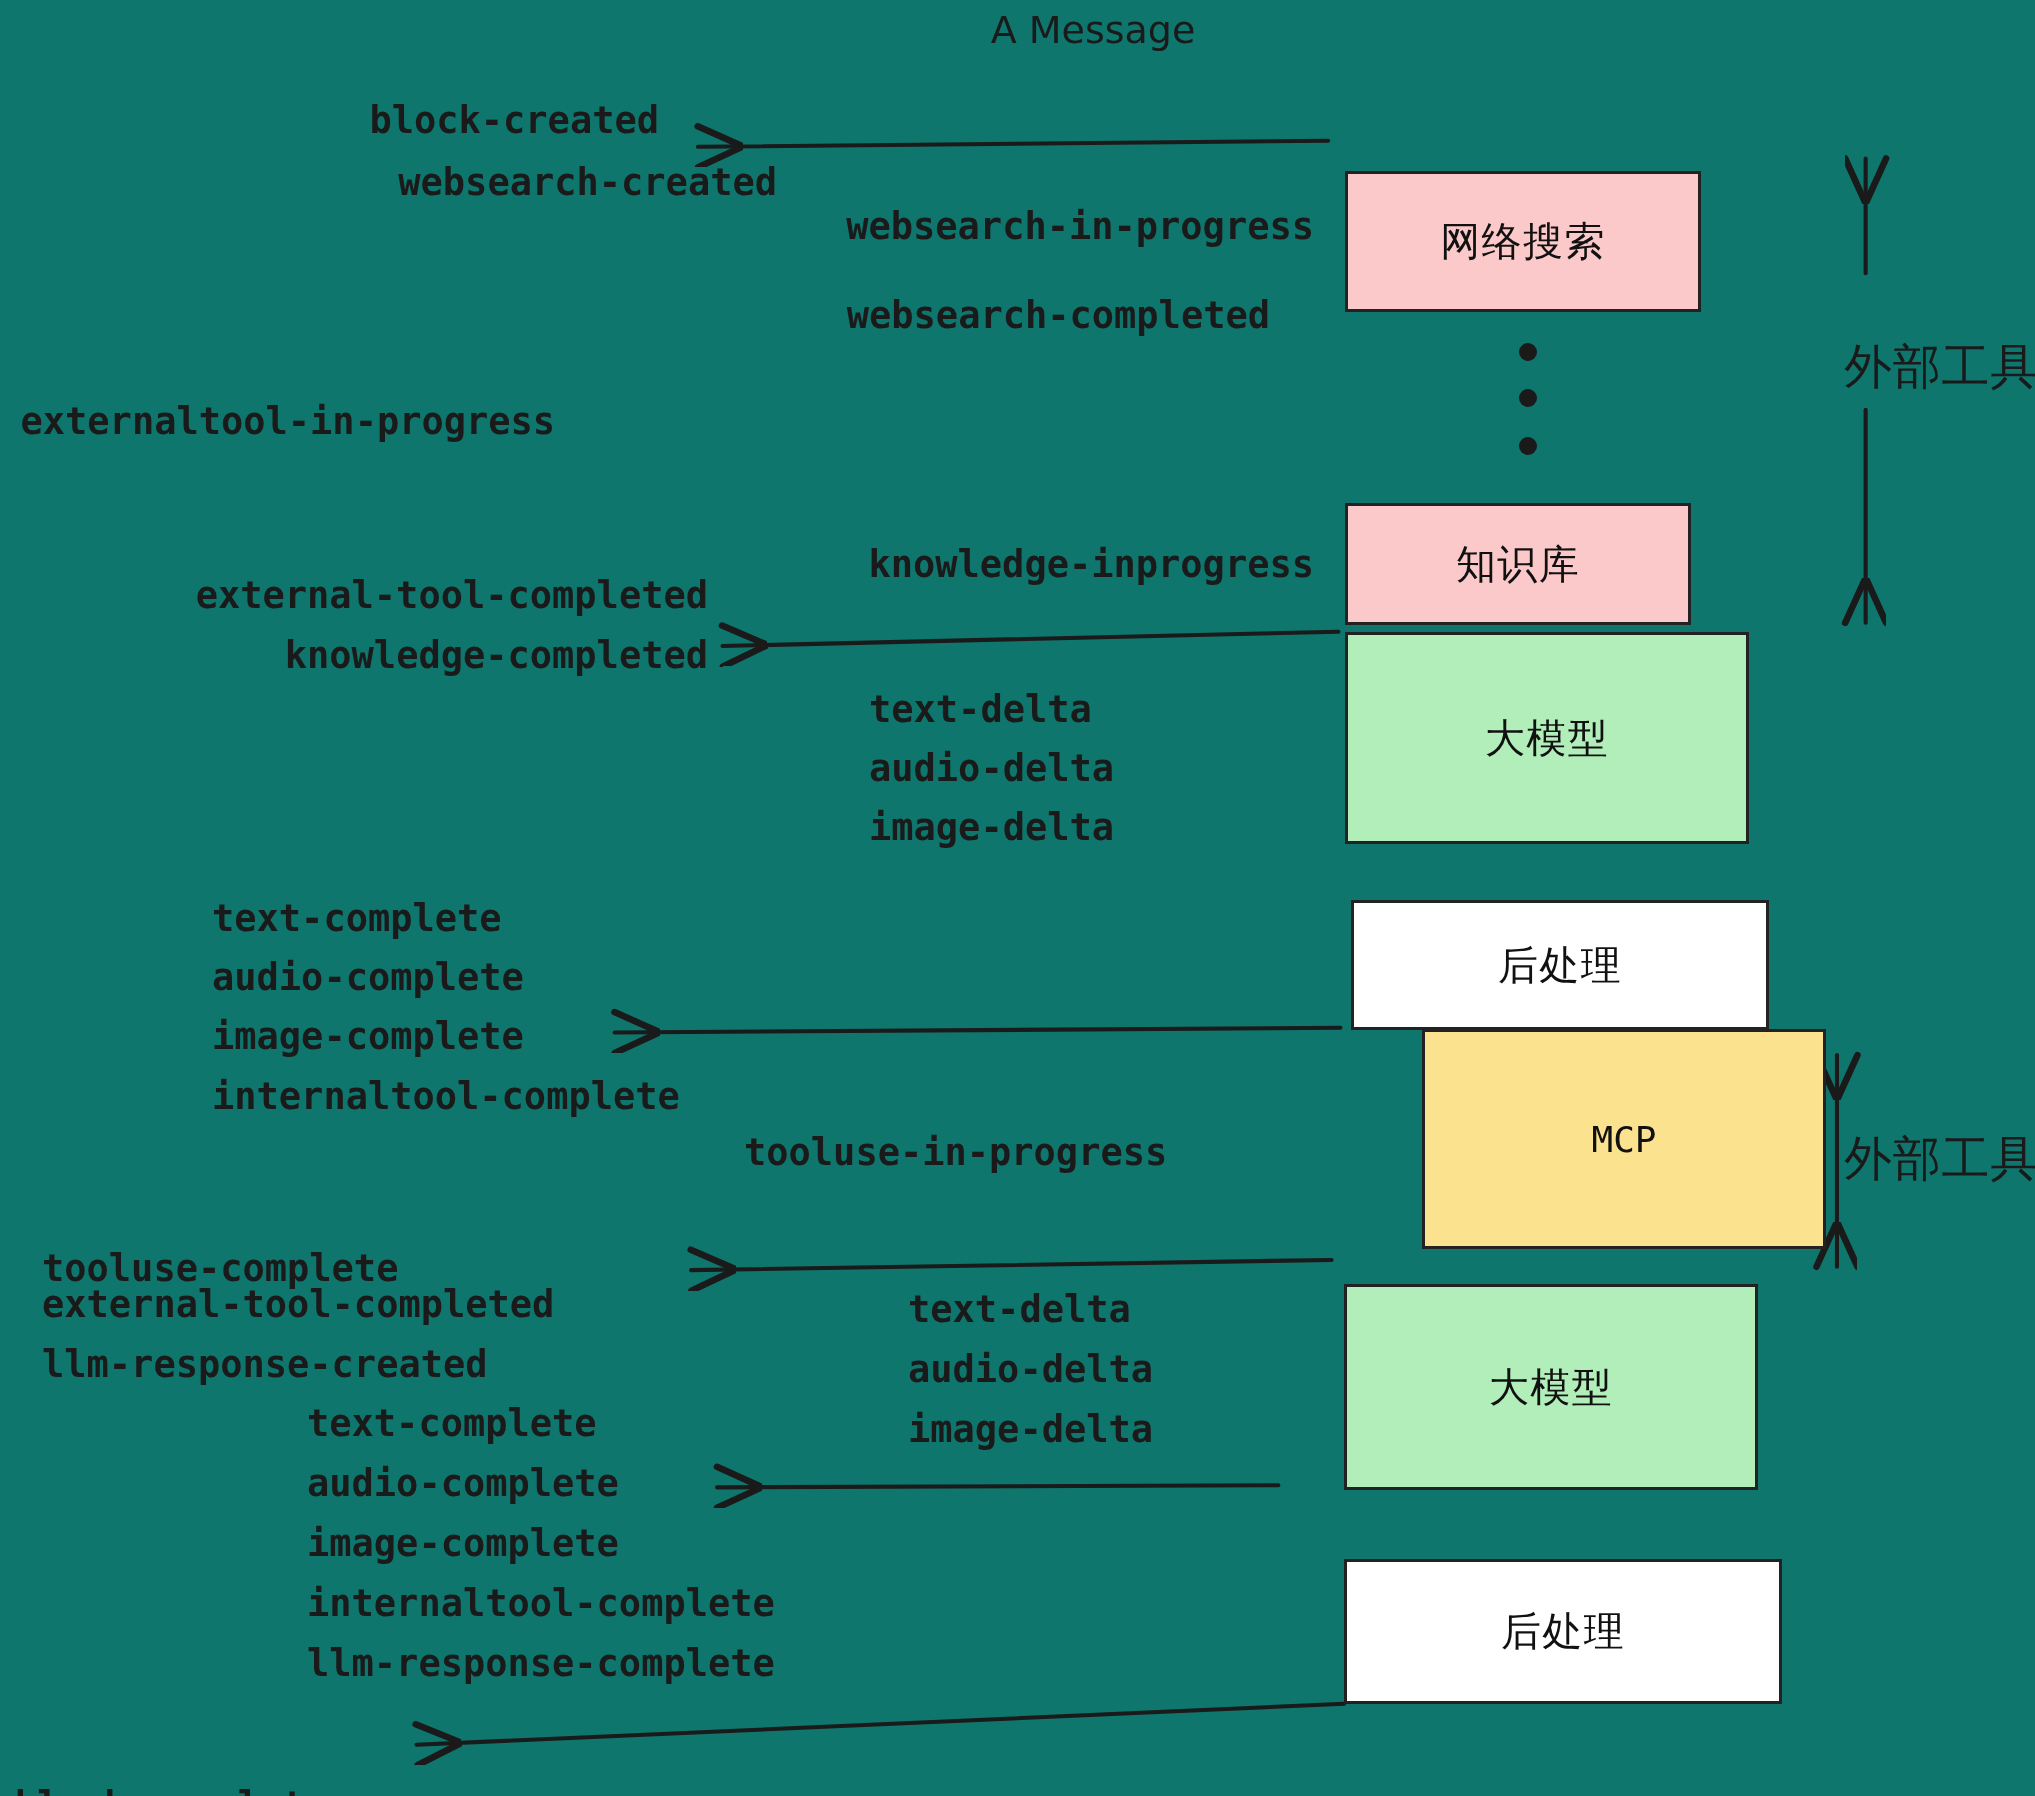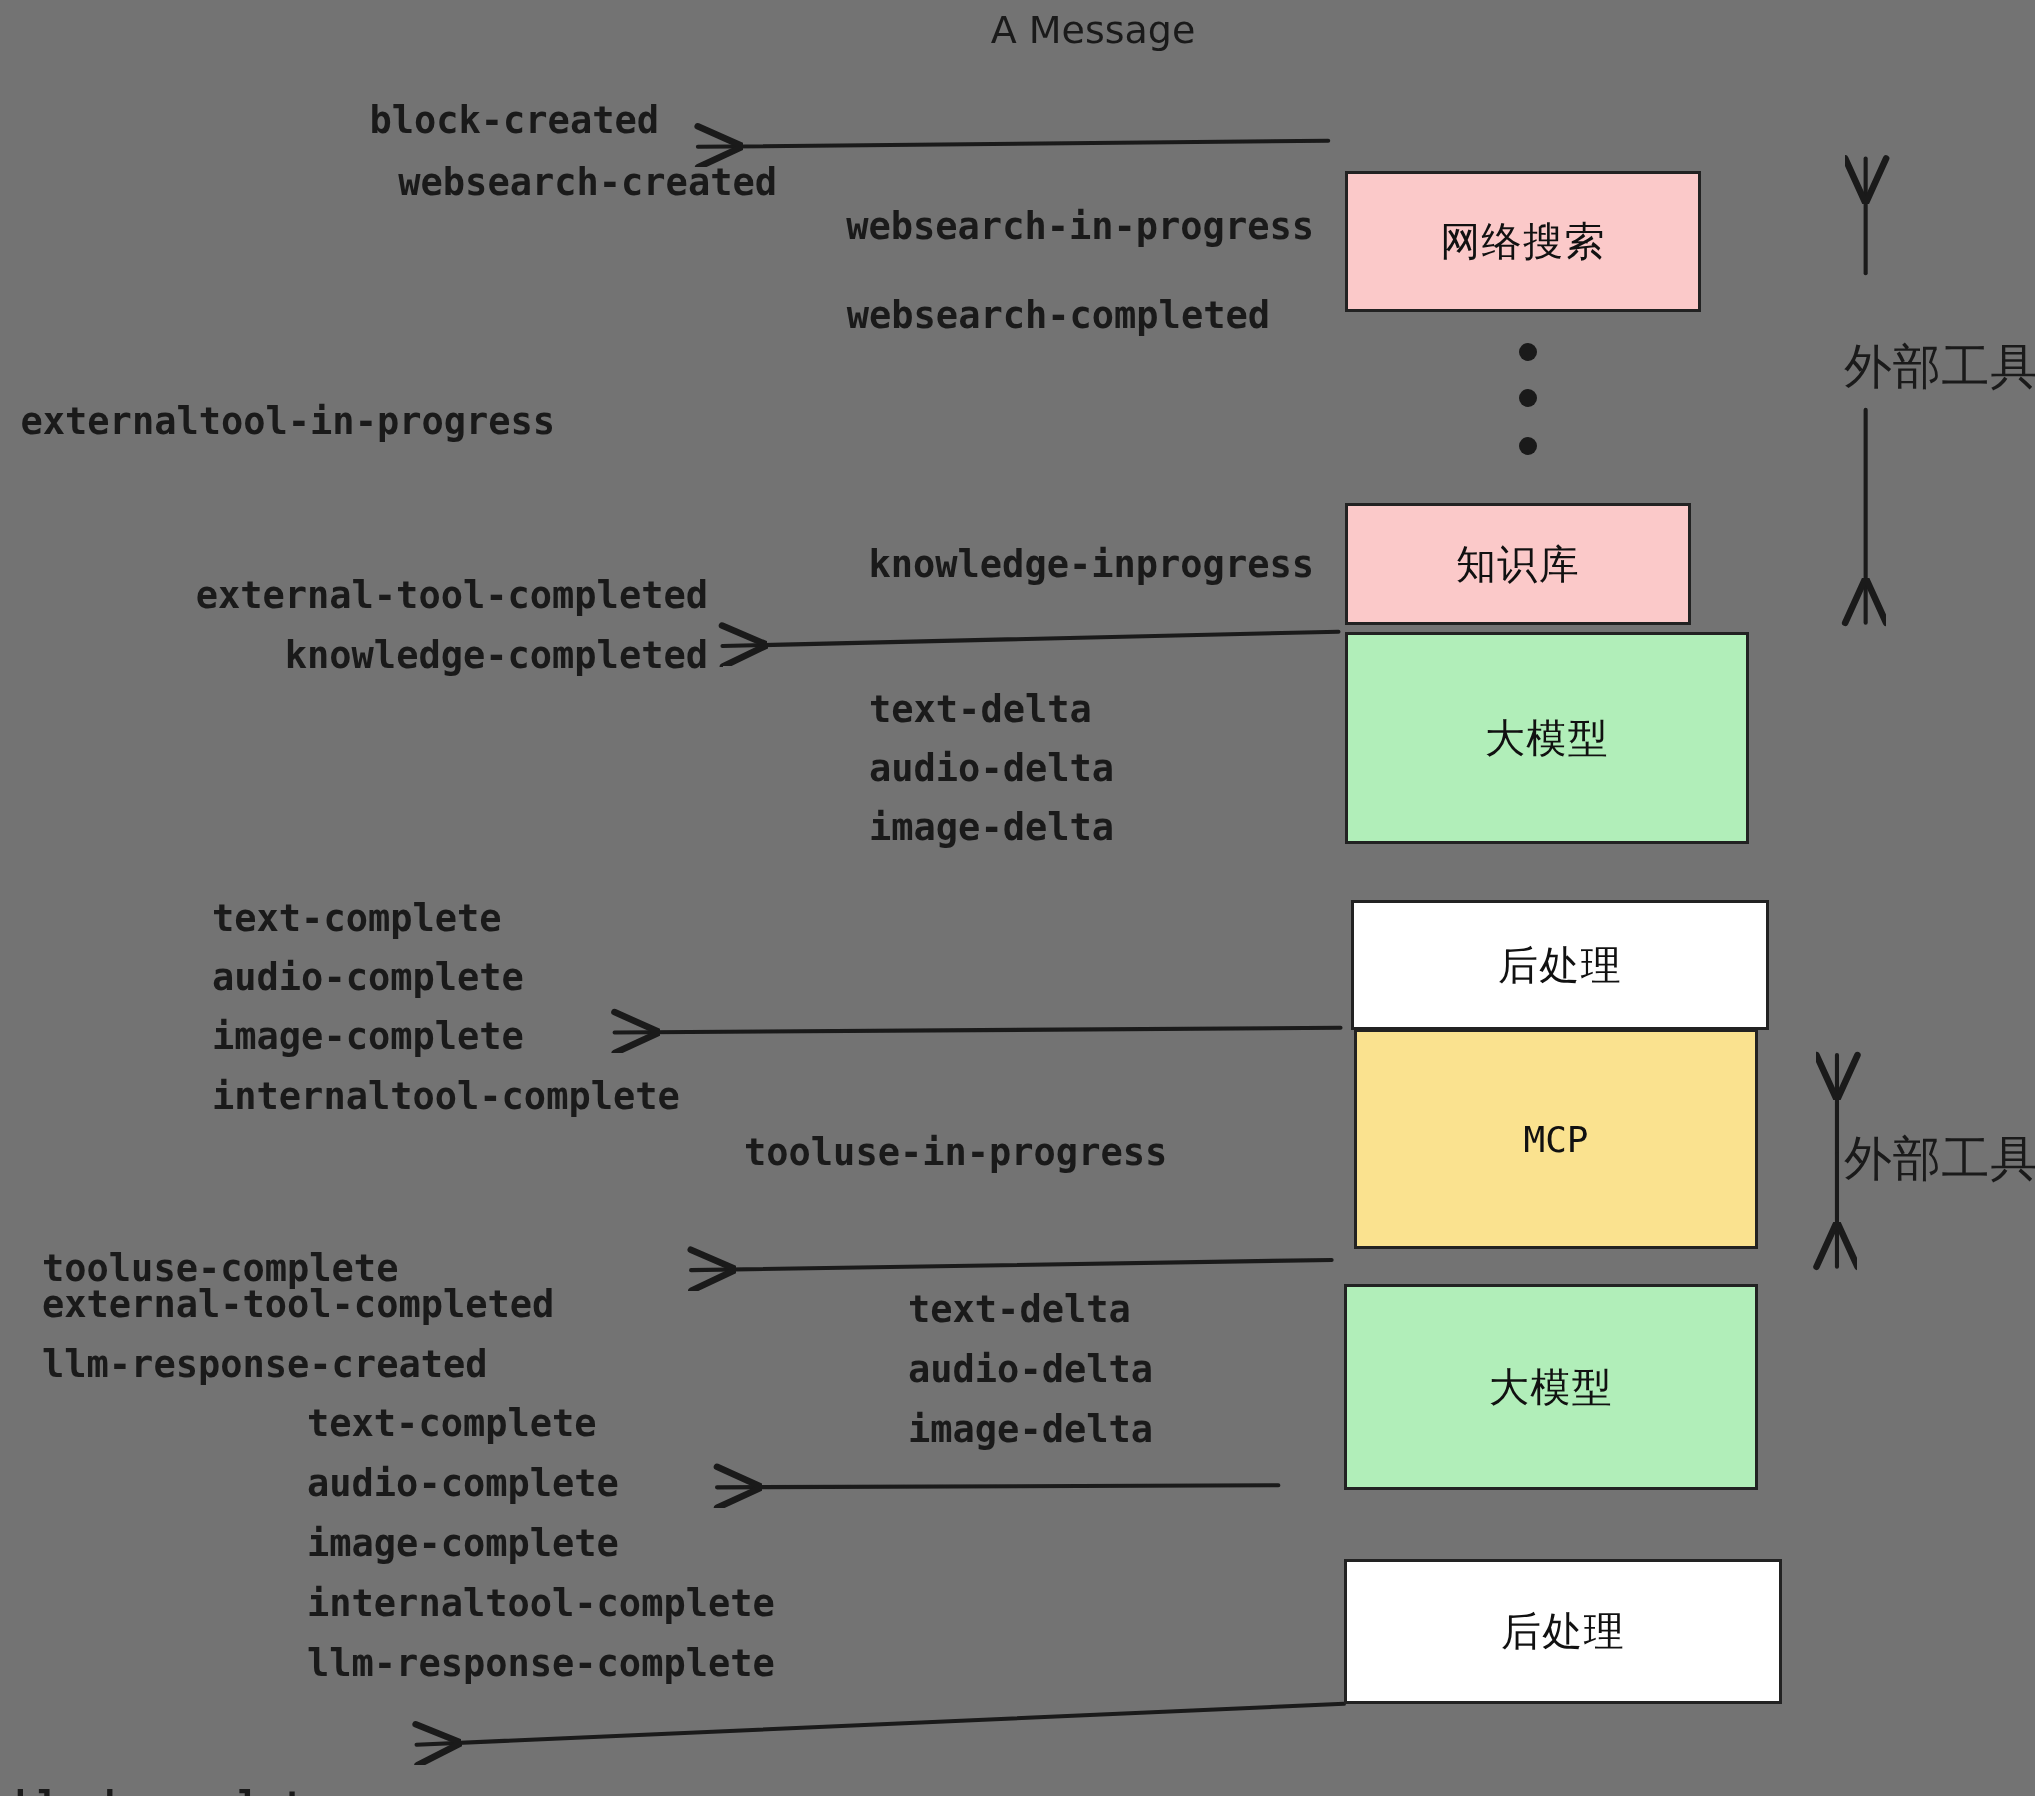--- a/index.html
+++ b/index.html
@@ -4,21 +4,21 @@
 <style>
   html, body {
     margin: 0;
     padding: 0;
     background: #ffffff;
   }
   #stage {
     position: relative;
     width: 2035px;
     height: 1796px;
-    background: #737373;
+    background: #0f766e;
     overflow: hidden;
     font-family: "DejaVu Sans Mono", "Liberation Mono", monospace;
   }
   .ev {
     position: absolute;
     white-space: nowrap;
     font-family: "DejaVu Sans Mono", "Liberation Mono", monospace;
     font-size: 37px;
     line-height: 1;
     color: #1a1a1a;
@@ -108,21 +108,21 @@
       </div>
       <div class="node" style="left: 1345px; top: 503px; width: 346px; height: 122px; background: rgb(251, 201, 201);">
         <span>知识库</span>
       </div>
       <div class="node" style="left: 1345px; top: 632px; width: 404px; height: 212px; background: rgb(177, 238, 185);">
         <span>大模型</span>
       </div>
       <div class="node" style="left: 1351px; top: 900px; width: 418px; height: 130px; background: rgb(255, 255, 255);">
         <span>后处理</span>
       </div>
-      <div class="node mono" style="left: 1354px; top: 1029px; width: 404px; height: 220px; background: rgb(250, 226, 143);">
+      <div class="node mono" style="left: 1422px; top: 1029px; width: 404px; height: 220px; background: rgb(250, 226, 143);">
         <span>MCP</span>
       </div>
       <div class="node" style="left: 1344px; top: 1284px; width: 414px; height: 206px; background: rgb(177, 238, 185);">
         <span>大模型</span>
       </div>
       <div class="node" style="left: 1344px; top: 1559px; width: 438px; height: 145px; background: rgb(255, 255, 255);">
         <span>后处理</span>
       </div>
     </div>
   <div id="event-layer">

